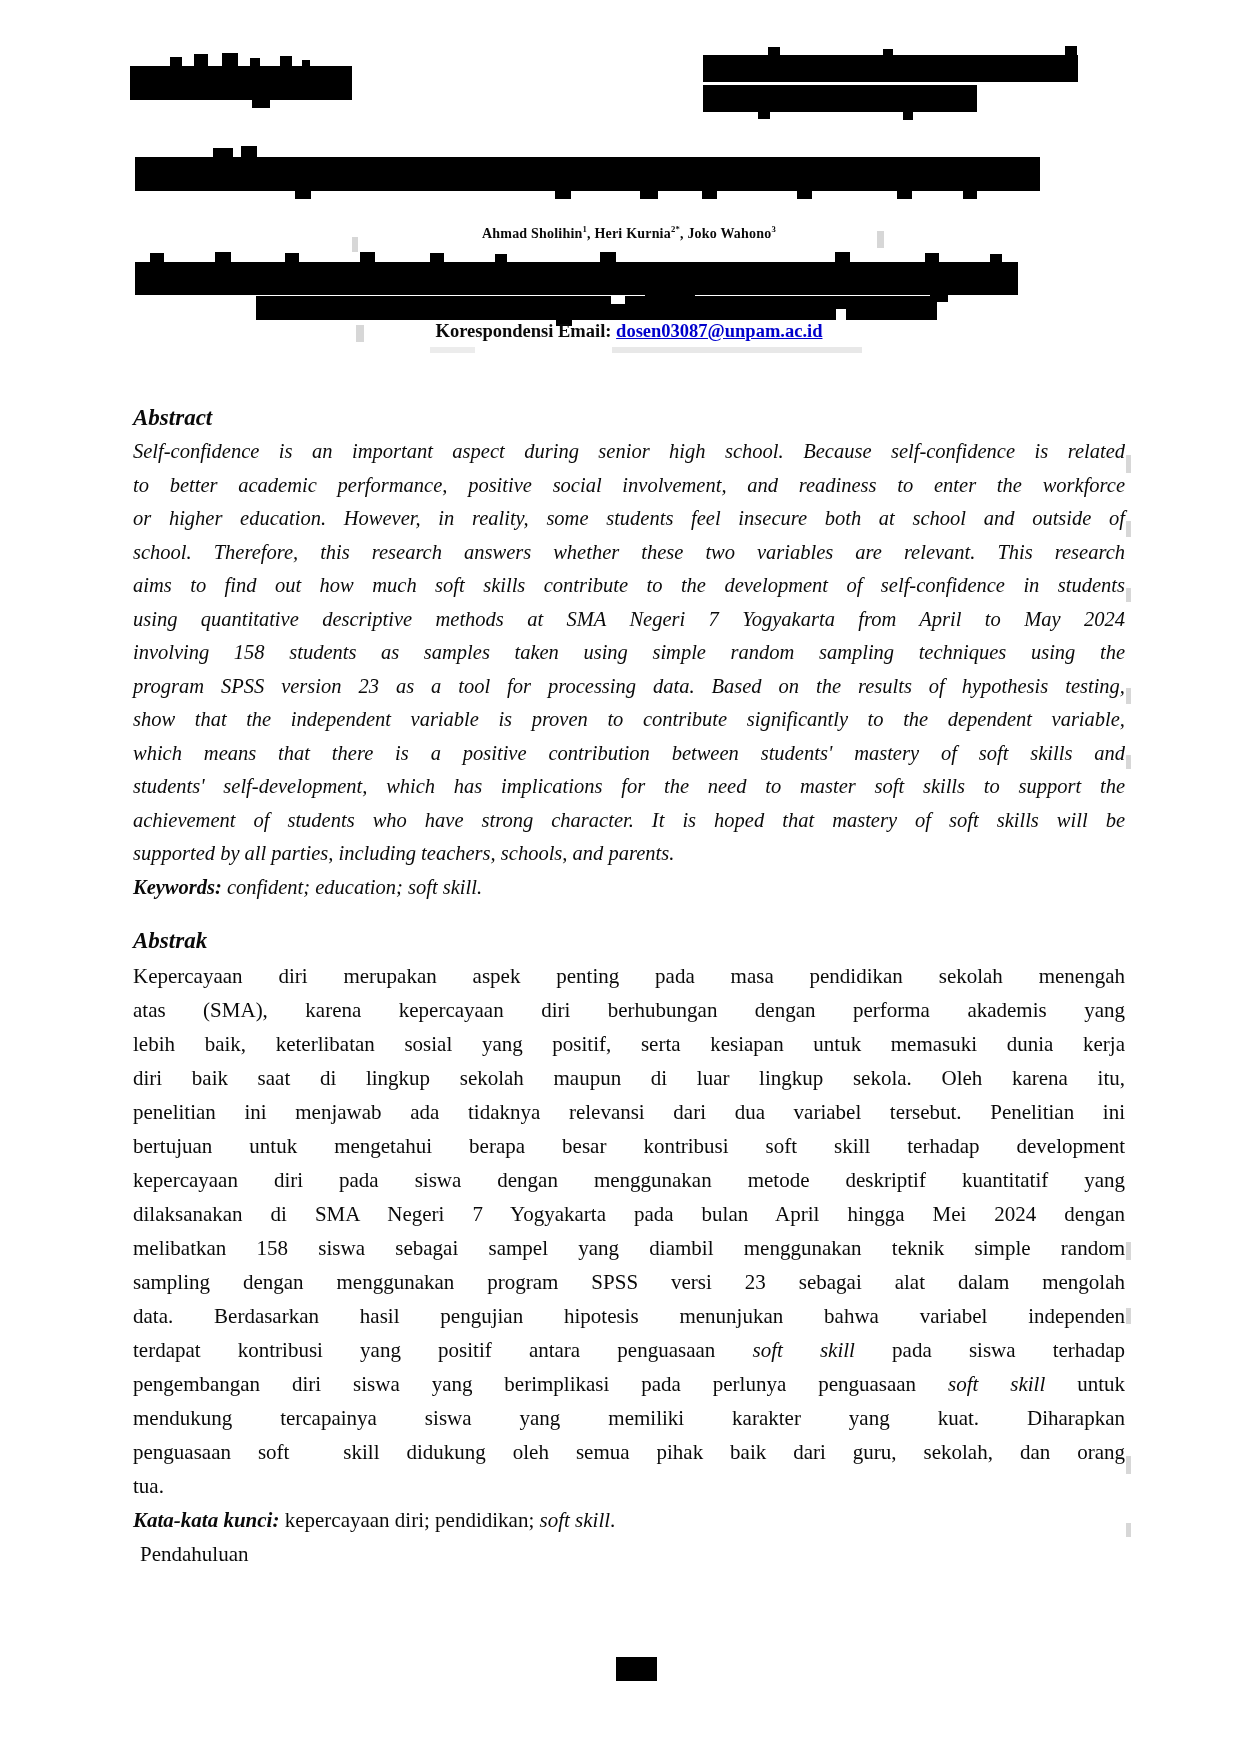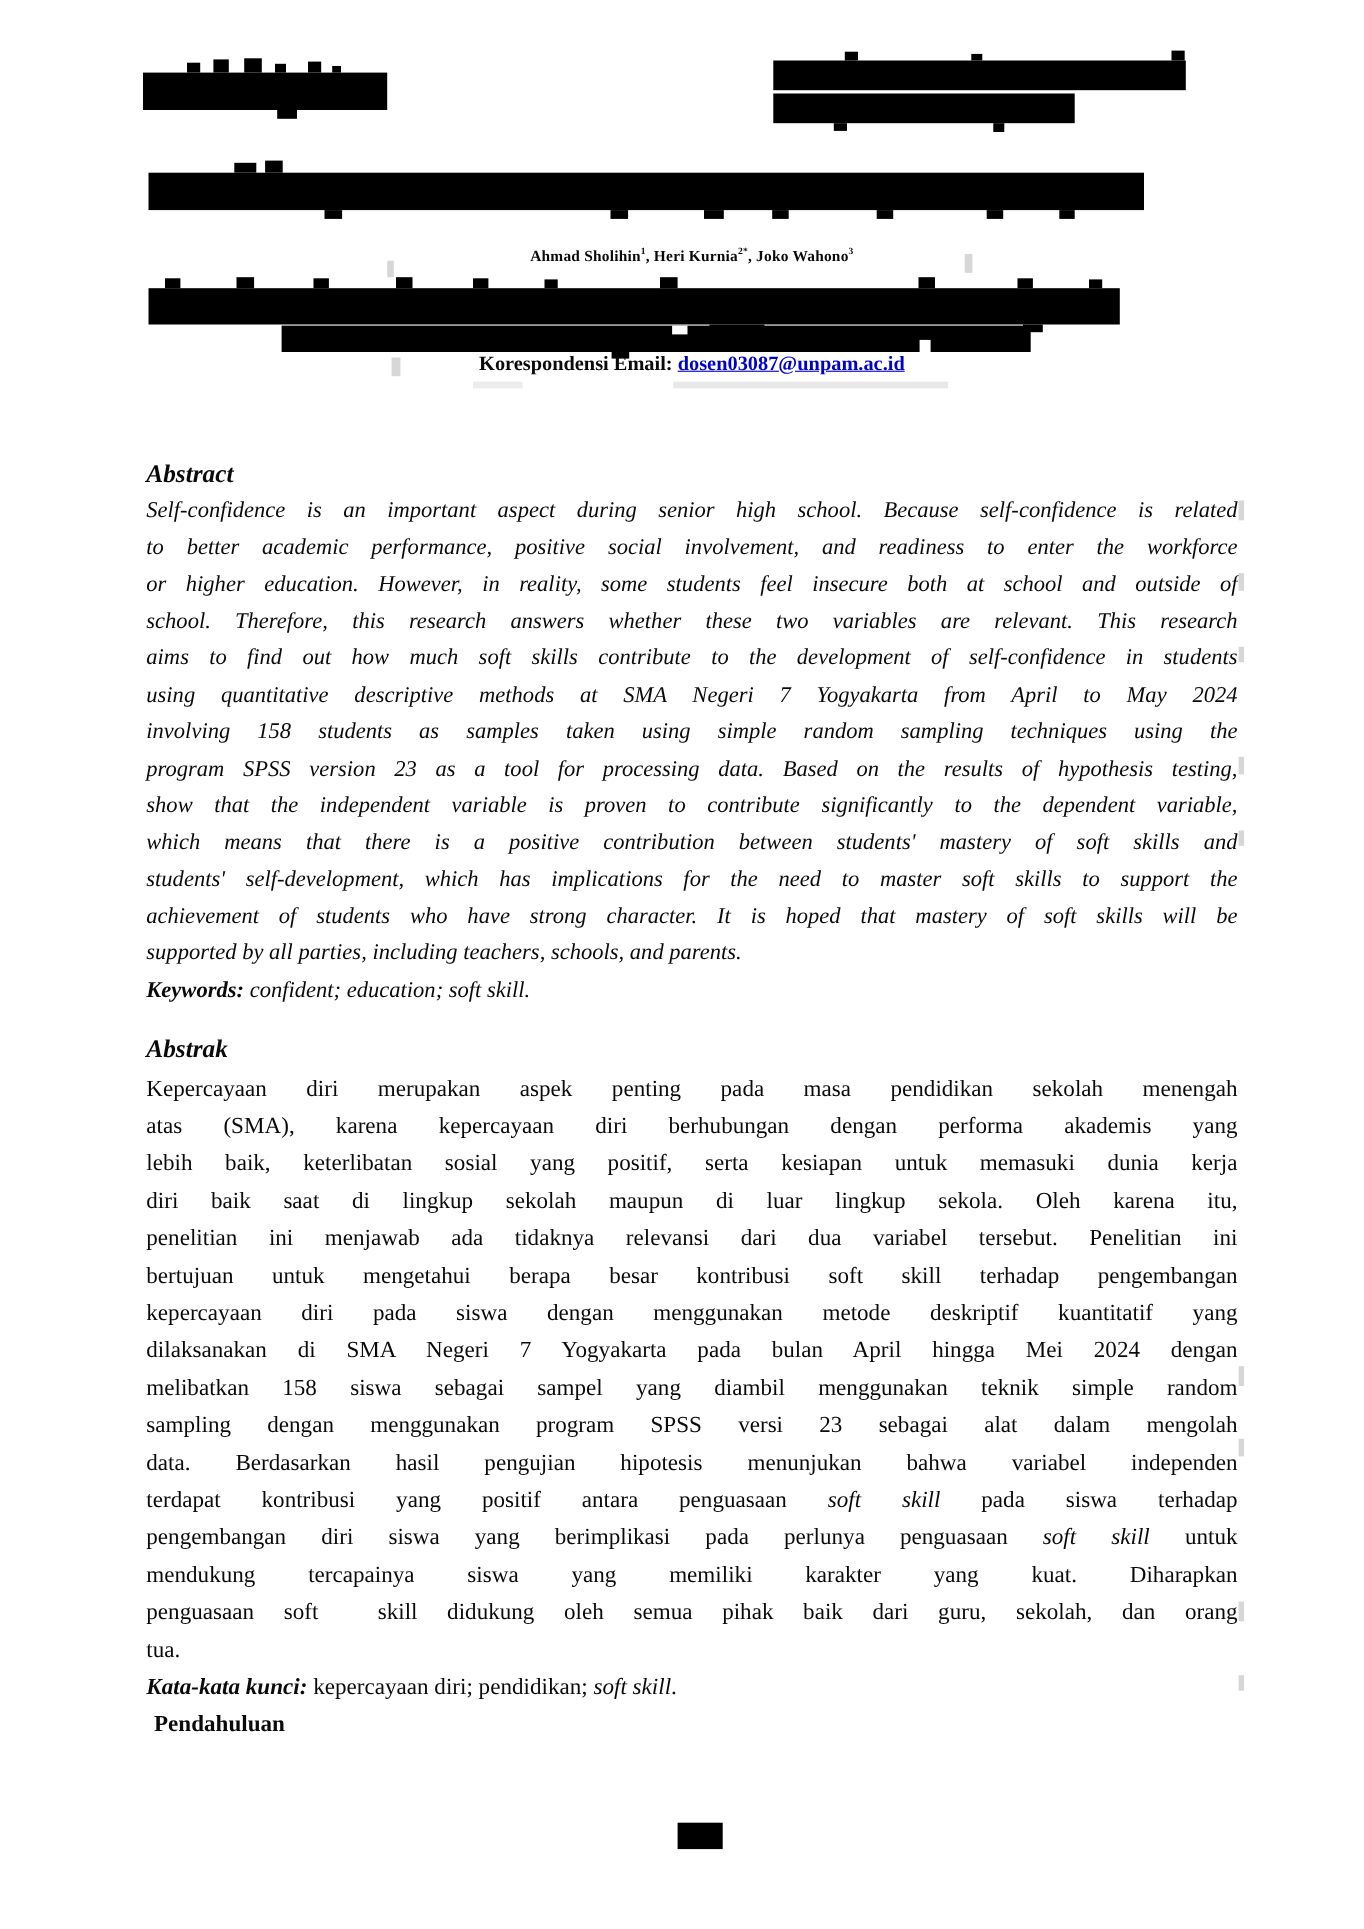--- a/index.html
+++ b/index.html
@@ -18,28 +18,28 @@
   .redact .notch{position:absolute;background:#ffffff;}
   .artifact{position:absolute;background:var(--artifact,#d7d7d7);}
   .centerline{position:absolute;left:133px;width:992px;text-align:center;}
   #authors{top:226px;font-size:14px;font-weight:bold;letter-spacing:.2px;}
   #correspondence{top:321px;font-size:18.5px;font-weight:bold;}
   sup{font-size:.62em;line-height:0;vertical-align:super;}
   .b{font-weight:bold;}
   .i{font-style:italic;}
   .u{text-decoration:underline;}
   .link{color:var(--link,#0000cc);cursor:pointer;text-align:right;}
-  #content{position:absolute;left:133px;top:413px;width:992px;}
+  #content{position:absolute;left:133px;top:400px;width:992px;}
   .sec-head{font-size:23px;font-weight:bold;font-style:italic;line-height:35px;height:35px;}
   #abstrak-heading{margin-top:19px;line-height:36px;height:36px;}
   .tline{text-align:justify;text-align-last:justify;}
   .nojust{text-align-last:left;}
   #abstract-paragraph .tline{height:33.5px;line-height:33.5px;font-size:20.5px;font-style:italic;}
   #abstrak-paragraph .tline{height:34px;line-height:34px;font-size:21px;}
-  #pendahuluan-heading{font-size:21px;font-weight:bold;line-height:34px;height:34px;padding-left:7px;}
+  #pendahuluan-heading{font-size:21px;font-weight:normal;line-height:34px;height:34px;padding-left:7px;}
 </style>
 </head>
 <body>
 
 <div class="page">
 
   <div class="redact" id="red-logo" style="left:130px;top:66px;width:222px;height:34px;">
     <div class="bump" style="left:40px;top:-9px;width:12px;height:9px;"></div>
     <div class="bump" style="left:64px;top:-12px;width:14px;height:12px;"></div>
     <div class="bump" style="left:92px;top:-13px;width:16px;height:13px;"></div>
@@ -113,21 +113,21 @@
         <div class="tline nojust"><span>supported by all parties, including teachers, schools, and parents.</span></div>
         <div class="tline nojust"><span class="b">Keywords:</span><span> confident; education; soft skill.</span></div>
       </div>
     <div class="sec-head" id="abstrak-heading">Abstrak</div>
     <div id="abstrak-paragraph">
         <div class="tline"><span>Kepercayaan diri merupakan aspek penting pada masa pendidikan sekolah menengah</span></div>
         <div class="tline"><span>atas (SMA), karena kepercayaan diri berhubungan dengan performa akademis yang</span></div>
         <div class="tline"><span>lebih baik, keterlibatan sosial yang positif, serta kesiapan untuk memasuki dunia kerja</span></div>
         <div class="tline"><span>diri baik saat di lingkup sekolah maupun di luar lingkup sekola. Oleh karena itu,</span></div>
         <div class="tline"><span>penelitian ini menjawab ada tidaknya relevansi dari dua variabel tersebut. Penelitian ini</span></div>
-        <div class="tline"><span>bertujuan untuk mengetahui berapa besar kontribusi soft skill terhadap pengembangan</span></div>
+        <div class="tline"><span>bertujuan untuk mengetahui berapa besar kontribusi soft skill terhadap development</span></div>
         <div class="tline"><span>kepercayaan diri pada siswa dengan menggunakan metode deskriptif kuantitatif yang</span></div>
         <div class="tline"><span>dilaksanakan di SMA Negeri 7 Yogyakarta pada bulan April hingga Mei 2024 dengan</span></div>
         <div class="tline"><span>melibatkan 158 siswa sebagai sampel yang diambil menggunakan teknik simple random</span></div>
         <div class="tline"><span>sampling dengan menggunakan program SPSS versi 23 sebagai alat dalam mengolah</span></div>
         <div class="tline"><span>data. Berdasarkan hasil pengujian hipotesis menunjukan bahwa variabel independen</span></div>
         <div class="tline"><span>terdapat kontribusi yang positif antara penguasaan </span><span class="i">soft skill</span><span> pada siswa terhadap</span></div>
         <div class="tline"><span>pengembangan diri siswa yang berimplikasi pada perlunya penguasaan </span><span class="i">soft skill</span><span> untuk</span></div>
         <div class="tline"><span>mendukung tercapainya siswa yang memiliki karakter yang kuat. Diharapkan</span></div>
         <div class="tline"><span>penguasaan soft&nbsp; skill didukung oleh semua pihak baik dari guru, sekolah, dan orang</span></div>
         <div class="tline nojust"><span>tua.</span></div>

